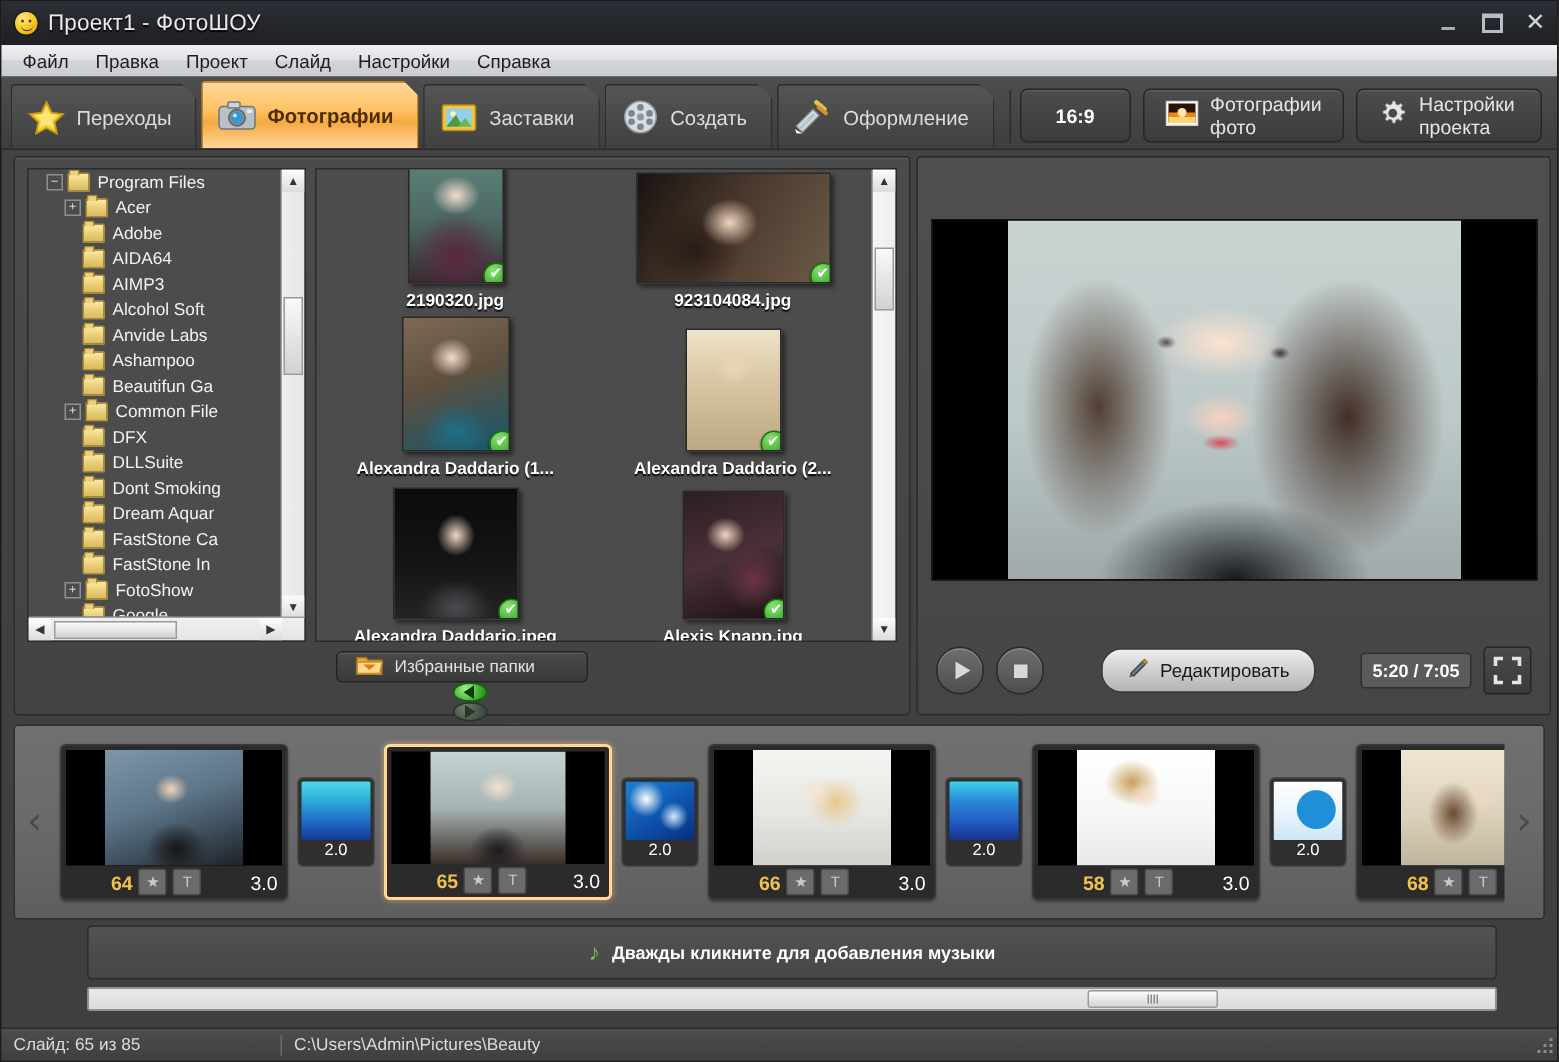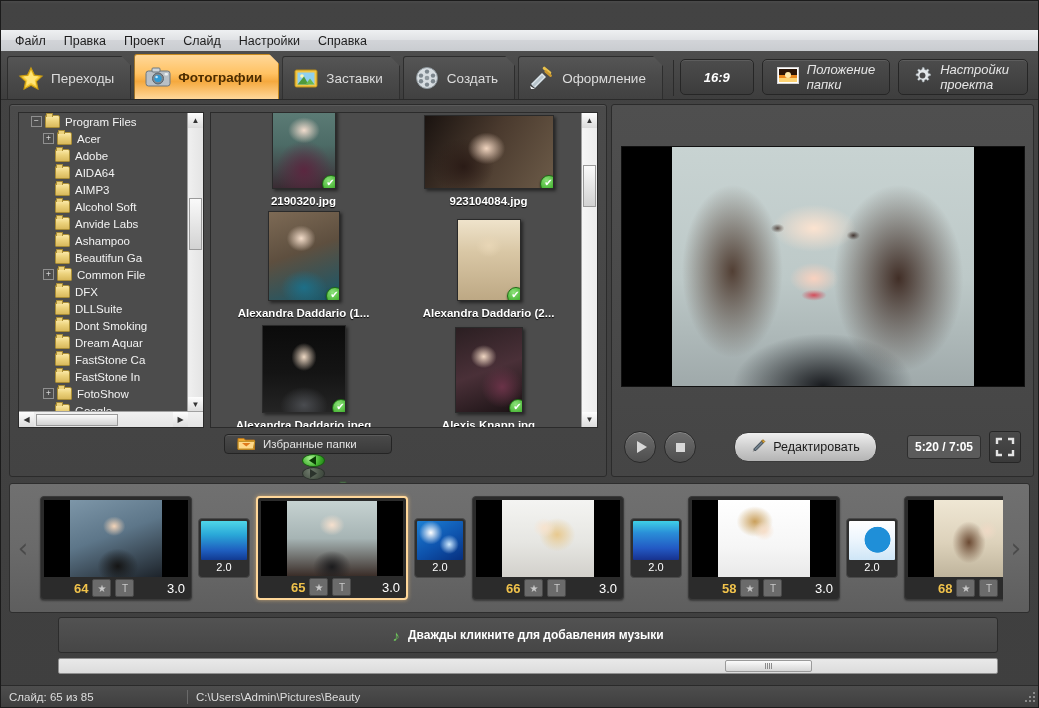--- a/index.html
+++ b/index.html
@@ -85,21 +85,21 @@
     background:linear-gradient(180deg,#ffd89a 0%,#ffc263 42%,#f5a93e 60%,#ffd79a 100%);
     color:#4c2d00;font-weight:bold;
     border-color:#c98b1f;
     height:44px;
   }
   .tab-ico{width:26px;height:24px;flex:none;position:relative;}
 
   .toolsep{width:1px;height:36px;background:#2b2b2b;margin:0 6px 3px 10px;align-self:flex-end;}
   .right-tools{
     margin-left:auto;display:flex;align-items:center;gap:8px;
-    padding-right:10px;padding-bottom:4px;align-self:flex-end;font-style:italic;
+    padding-right:10px;padding-bottom:4px;align-self:flex-end;
   }
   .pill{
     display:flex;align-items:center;gap:8px;height:34px;padding:0 14px;
     background:linear-gradient(180deg,#4c4c4c 0%,#3c3c3c 100%);
     border:1px solid #262626;border-radius:5px;
     color:#e6e6e6;font-size:13px;
     box-shadow:inset 0 1px 0 #5d5d5d;
   }
   .pill.ratio{font-weight:bold;color:#fff;padding:0 16px;min-width:40px;justify-content:center;}
 
@@ -311,20 +311,29 @@
   .resize-grip i{position:absolute;width:2px;height:2px;background:#8a8a8a;}
 
   
   .ph{position:absolute;inset:0;}
 </style>
 </head>
 <body>
 
 <div class="app">
 
+  <div class="titlebar">
+    <div class="app-icon"></div>
+    <div class="title-text">Проект1 - ФотоШОУ</div>
+    <div class="wincontrols">
+      <div class="wbtn min"></div>
+      <div class="wbtn max"></div>
+      <div class="wbtn close">✕</div>
+    </div>
+  </div>
 
   <div class="menubar">
     <div class="menuitem">Файл</div>
     <div class="menuitem">Правка</div>
     <div class="menuitem">Проект</div>
     <div class="menuitem">Слайд</div>
     <div class="menuitem">Настройки</div>
     <div class="menuitem">Справка</div>
   </div>
 
@@ -403,21 +412,21 @@
       <div class="pill">
         <span>
           <svg width="22" height="17" viewBox="0 0 22 17">
             <rect x="0.5" y="0.5" width="21" height="16" fill="#ffffff" stroke="#d5d5d5"></rect>
             <rect x="2" y="2" width="18" height="13" fill="#2b1405"></rect>
             <rect x="2" y="8" width="18" height="7" fill="#e8871e"></rect>
             <rect x="2" y="11" width="18" height="4" fill="#fdd373"></rect>
             <circle cx="11" cy="8" r="3" fill="#ffe9a8"></circle>
           </svg>
         </span>
-        <span>Положение папки</span>
+        <span>Фотографии фото</span>
       </div>
       <div class="pill">
         <span>
           <svg width="19" height="19" viewBox="0 0 20 20">
             <path d="M10 1.6 l1.6 0 .5 2.1 1.7.7 1.8-1.2 1.2 1.2 -1.2 1.8 .7 1.7 2.1 .5 0 1.6 -2.1 .5 -.7 1.7 1.2 1.8 -1.2 1.2 -1.8-1.2 -1.7 .7 -.5 2.1 -1.6 0 -.5-2.1 -1.7-.7 -1.8 1.2 -1.2-1.2 1.2-1.8 -.7-1.7 -2.1-.5 0-1.6 2.1-.5 .7-1.7 -1.2-1.8 1.2-1.2 1.8 1.2 1.7-.7z" fill="#e3e7ea" stroke="#9aa3a9" stroke-width=".6"></path>
             <circle cx="10" cy="10" r="3.1" fill="#4a4a4a"></circle>
           </svg>
         </span>
         <span>Настройки проекта</span>
       </div>

